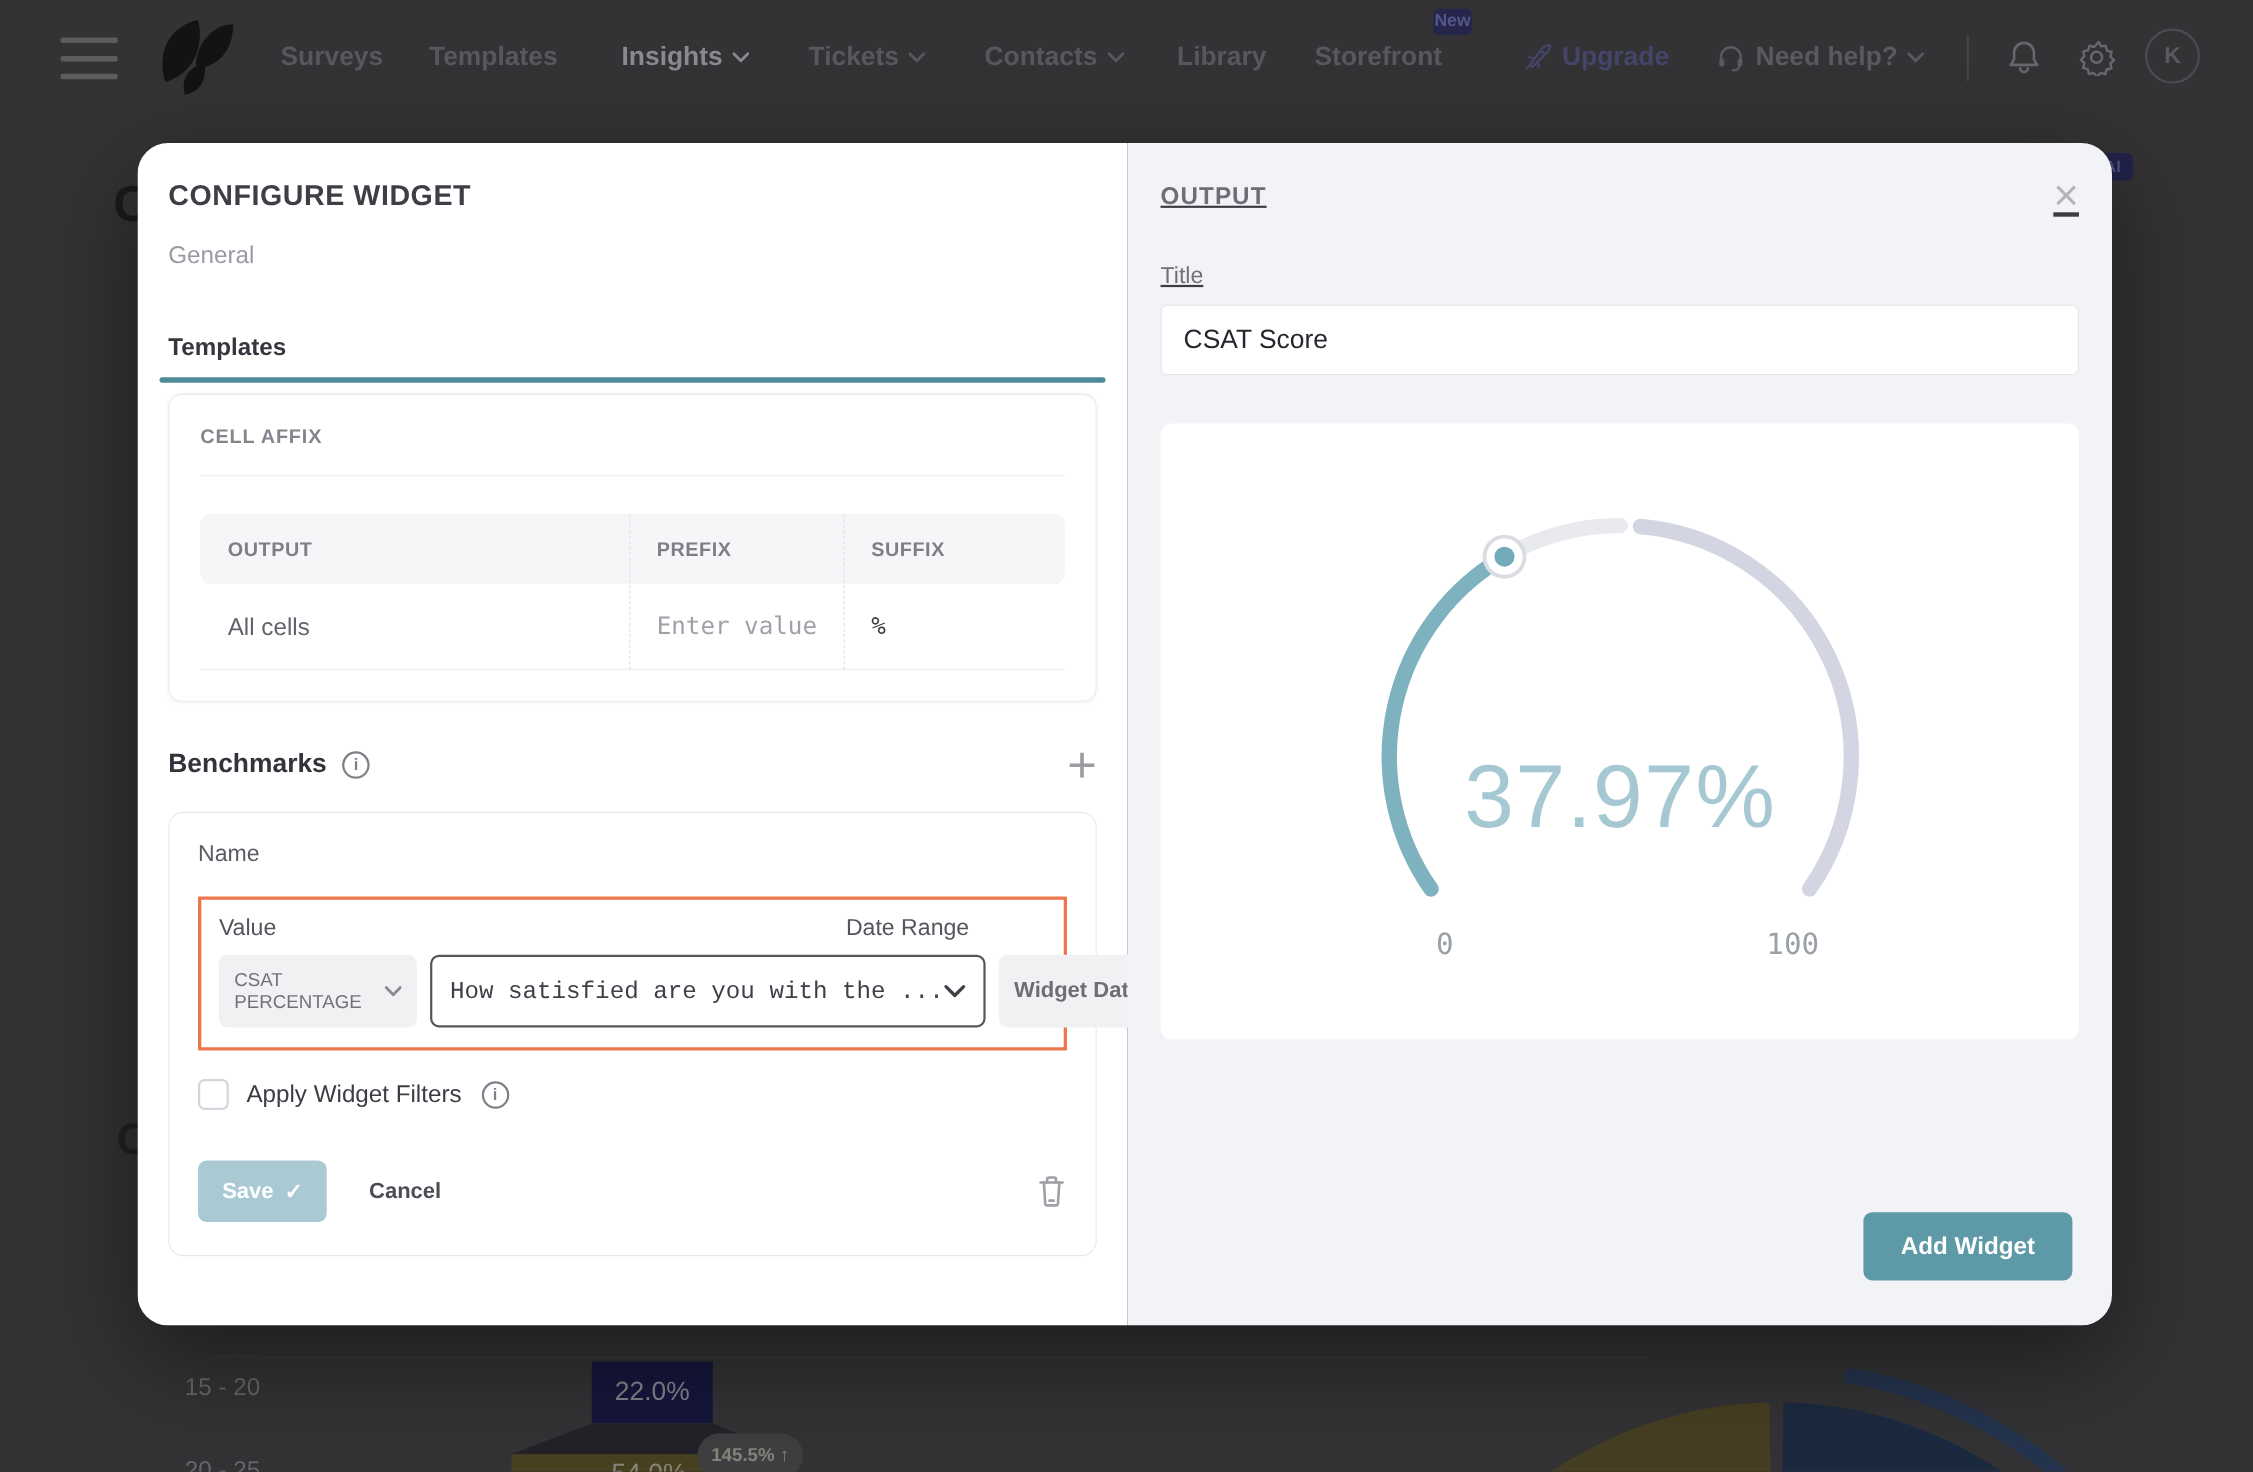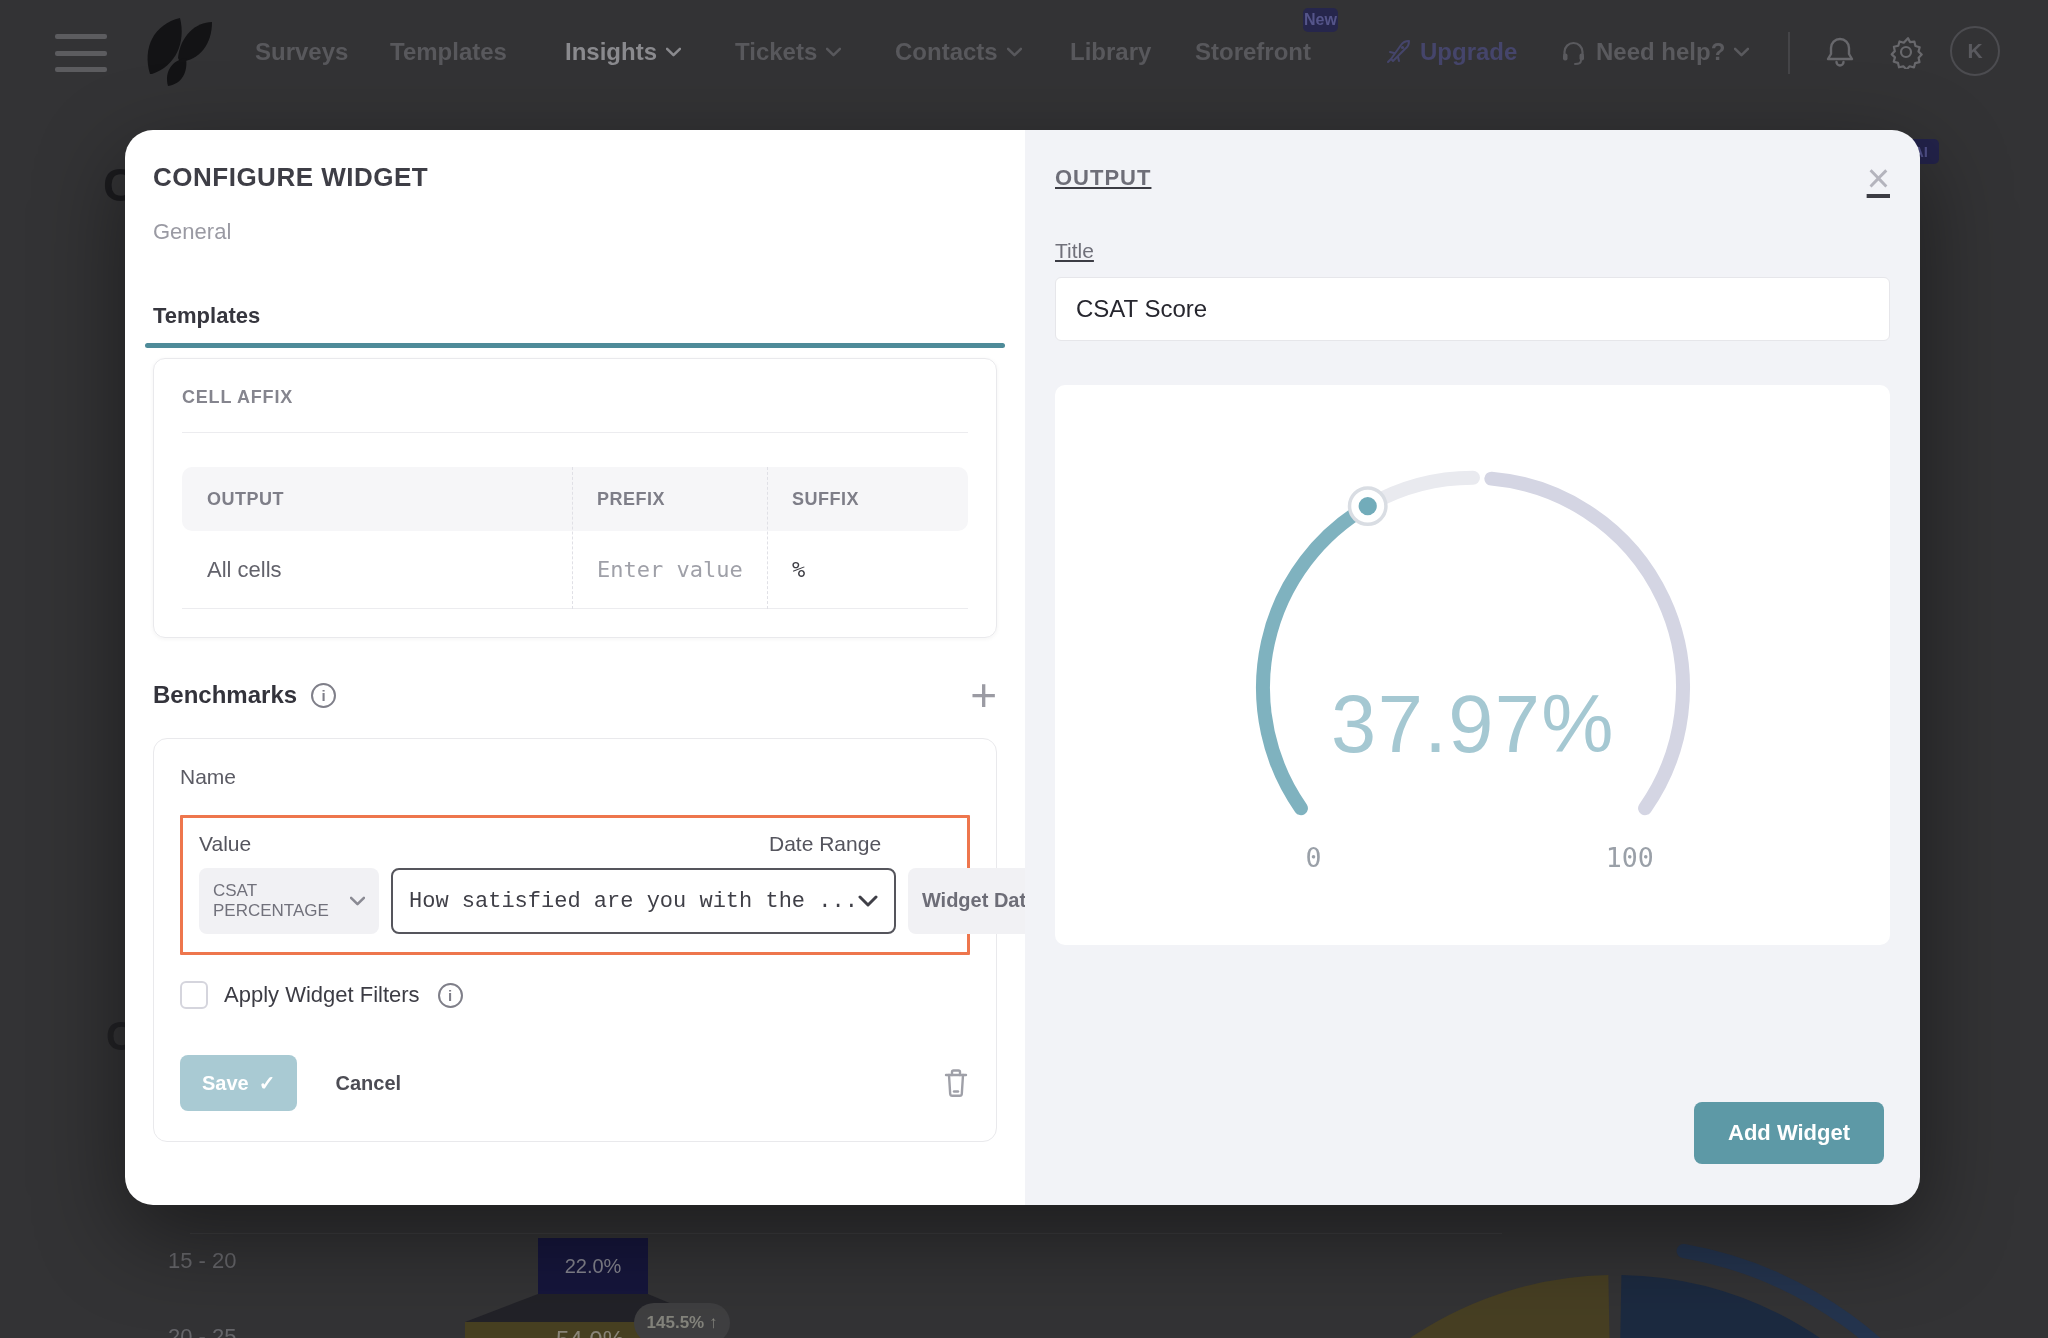--- a/index.html
+++ b/index.html
@@ -32,21 +32,21 @@
     display: flex; align-items: center; justify-content: center; }
   
   .bg-frag { position: absolute; z-index: 1; }
   .bg-heading-c { left: 103px; top: 158px; font-size: 46px; font-weight: 700; color: #1b1b1e; }
   .bg-heading-c2 { left: 106px; top: 1014px; font-size: 40px; font-weight: 700; color: #222225; }
   .ai-badge { position: absolute; left: 1902px; top: 139px; z-index: 5; background: #23234b;
     color: #50508a; font-size: 15px; font-weight: 700; padding: 4px 11px; border-radius: 5px; }
   .funnel-divider { left: 190px; top: 1233px; width: 1312px; height: 1px; background: #3d3d3f; }
   .funnel-label { font-size: 22px; color: #66666a; }
   .funnel-bar1 { left: 538px; top: 1238px; width: 110px; height: 56px; background: #16163c;
-    display: flex; align-items: center; justify-content: center; font-size: 20px; color: #84848e; }
+    display: flex; align-items: center; justify-content: center; font-size: 24px; color: #84848e; }
   .funnel-trap { left: 465px; top: 1294px; width: 250px; height: 28px; background: #222228;
     clip-path: polygon(29.2% 0, 73.2% 0, 100% 100%, 0 100%); }
   .funnel-pill { left: 634px; top: 1303px; width: 96px; height: 40px; border-radius: 20px; background: #3f3f41;
     display: flex; align-items: center; justify-content: center; font-size: 17px; font-weight: 600; color: #84847c; z-index: 2; }
   .funnel-bar2 { left: 465px; top: 1322px; width: 250px; height: 16px; background: #474021;
     overflow: hidden; display: flex; justify-content: center; font-size: 24px; color: #8a8578; }
   .funnel-bar2 span { margin-top: 4px; }
   
   .modal { position: absolute; left: 125px; top: 130px; width: 1795px; height: 1075px;
     border-radius: 28px; overflow: hidden; display: flex; z-index: 10;

